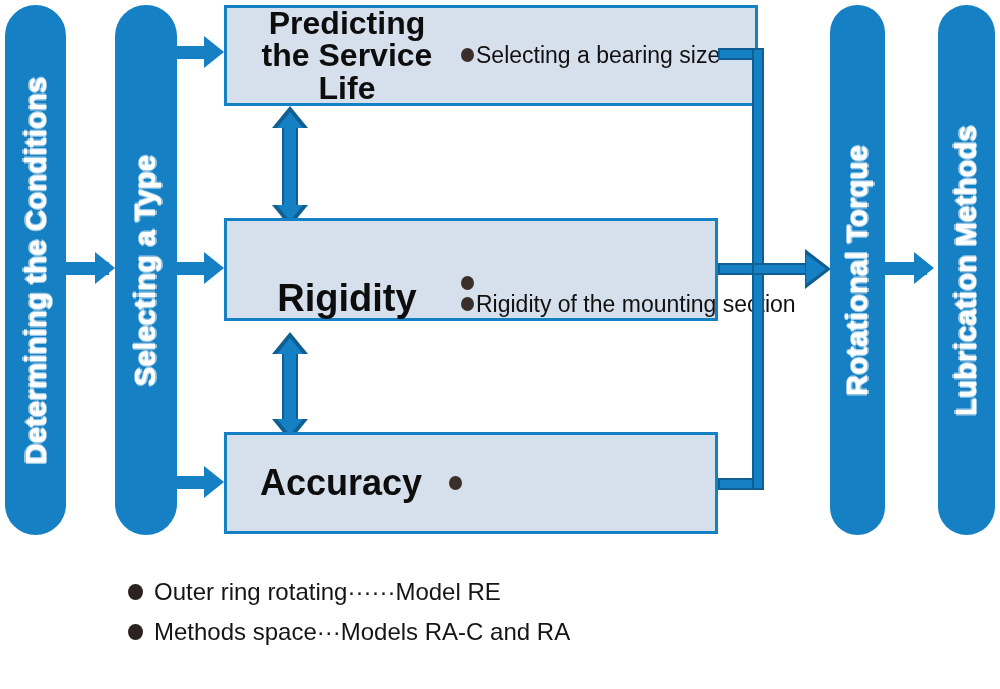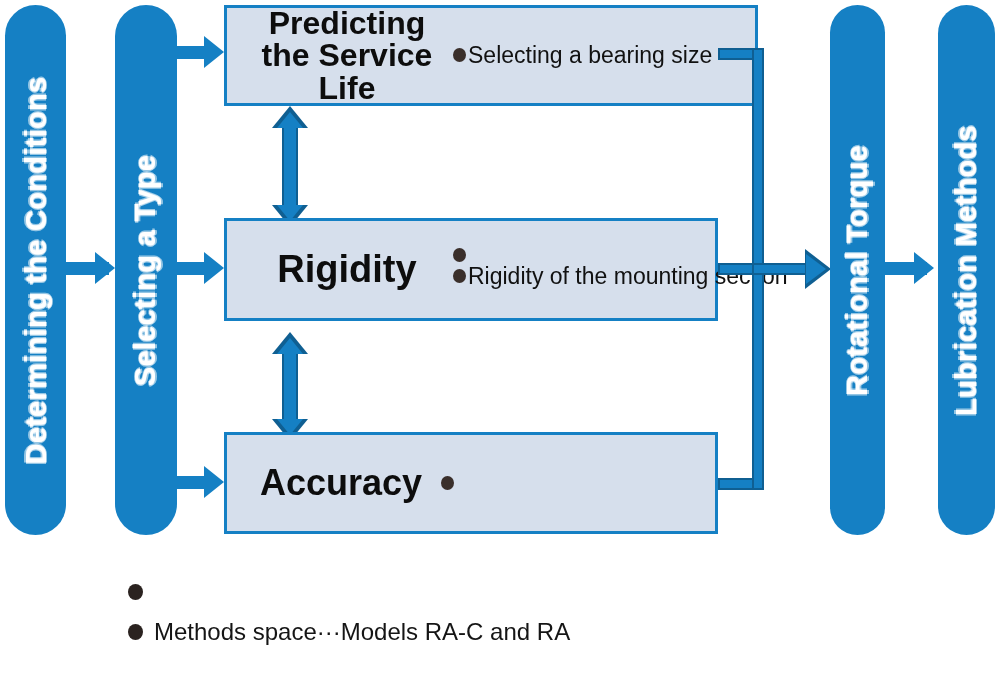--- a/index.html
+++ b/index.html
@@ -55,20 +55,21 @@
     font-weight: bold;
     line-height: 1.02;
     white-space: pre-line;
     flex: 0 0 auto;
   }
   .box-bullets {
     flex: 1 1 auto;
     display: flex;
     flex-direction: column;
     justify-content: center;
+    margin-left: 8px;
   }
   .bullet-row {
     display: flex;
     align-items: center;
     color: #111111;
     font-size: 23px;
     line-height: 1.22;
     white-space: nowrap;
   }
   .dot {
@@ -194,21 +195,21 @@
       </div>
     </div>
   </div>
 
   <div class="seg-o" style="left:282px; top:118px; width:16px; height:97px;"></div>
   <div class="tri tri-up-o" style="left:272px; top:106px;"></div>
   <div class="tri tri-up-i" style="left:277px; top:112px;"></div>
   <div class="tri tri-down-o" style="left:272px; top:205px;"></div>
   <div class="tri tri-down-i" style="left:277px; top:205px;"></div>
 
-  <div class="box" style="left:224px; top:218px; width:494px; height:103px; padding-left:14px;">
+  <div class="box" style="left:224px; top:218px; width:494px; height:103px; padding-left:14px;align-items:flex-end;">
     <div class="box-title" style="font-size:38px; width:212px; text-align:center;">Rigidity</div>
     <div class="box-bullets">
       <div class="bullet-row">
         <span class="dot"></span>
       </div>
       <div class="bullet-row">
         <span class="dot"></span>
         <span>Rigidity of the mounting section</span>
       </div>
     </div>
@@ -246,20 +247,21 @@
   <div class="seg" style="left:885px; top:262px; width:42px; height:13px;"></div>
   <div class="arrow-right" style="left:914px; top:252px;"></div>
 
   <div class="pill" style="left:938px; top:5px; width:57px; height:530px;">
     <span class="pill-label">Lubrication Methods</span>
   </div>
 
   <div id="legend">
     <div class="legend-row">
       <span class="legend-dot"></span>
+      <span>Outer ring rotating······Model RE</span>
     </div>
     <div class="legend-row">
       <span class="legend-dot"></span>
       <span>Methods space···Models RA-C and RA</span>
     </div>
   </div>
 
 </div>
 
 </body></html>

